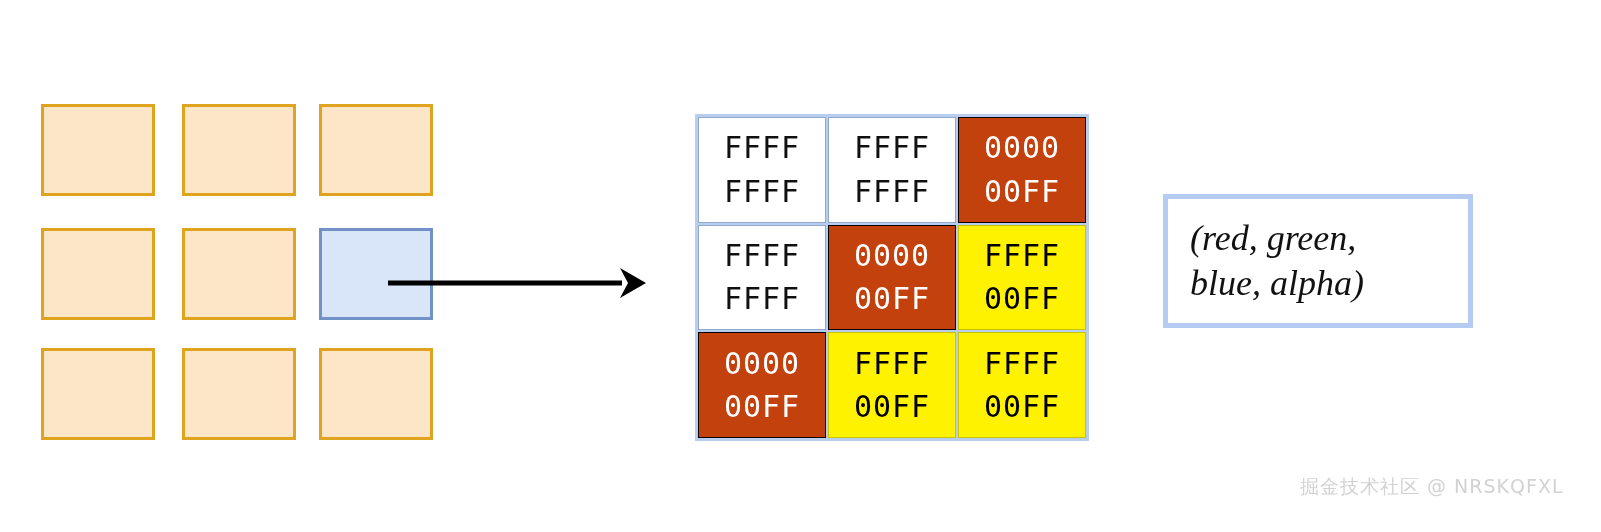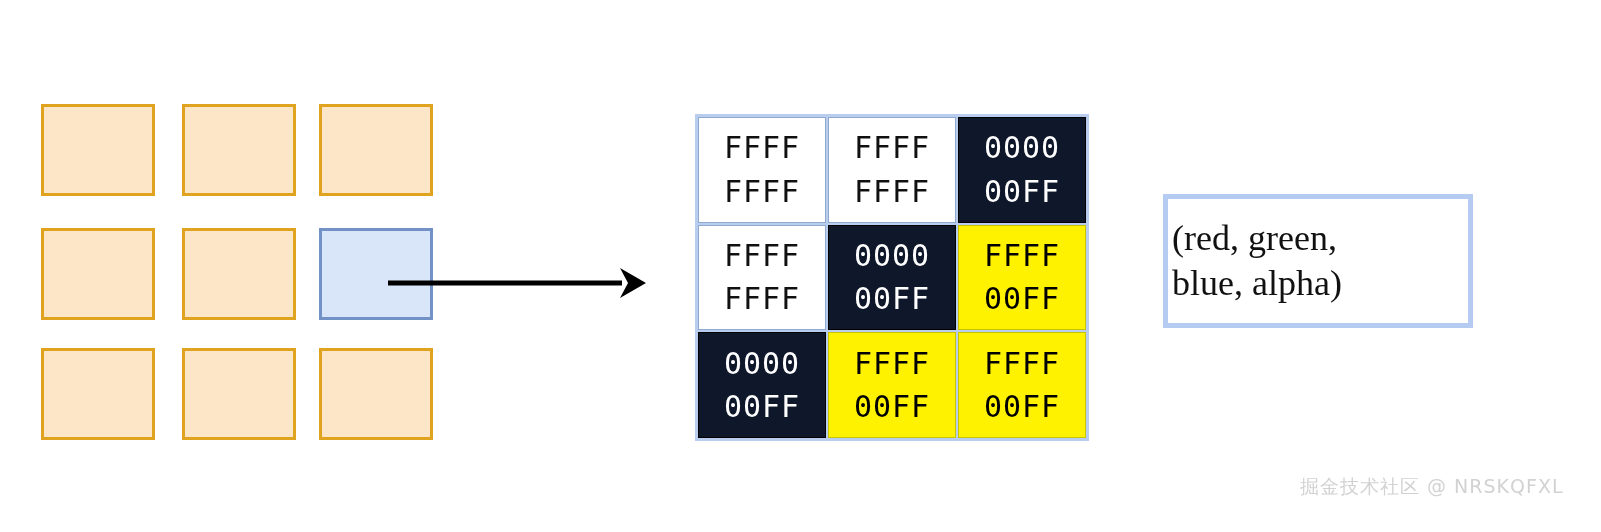--- a/index.html
+++ b/index.html
@@ -77,21 +77,21 @@
     letter-spacing: 1px;
     line-height: 1.45;
     box-sizing: border-box;
     border: 1px solid #8fa9cf;
   }
   .px-cell.white {
     background: #ffffff;
     color: #101010;
   }
   .px-cell.black {
-    background: #0f172a;
+    background: #c2410c;
     color: #ffffff;
     border-color: #000000;
   }
   .px-cell.yellow {
     background: #fff200;
     color: #000000;
     border-color: #c8c400;
   }
   .px-line { display: block; }
 
@@ -104,24 +104,25 @@
     height: 134px;
     box-sizing: border-box;
     border: 5px solid #b6cbf1;
     background: #ffffff;
     display: flex;
     align-items: center;
     justify-content: flex-start;
   }
   #legend-callout .legend-text {
     font-family: "Liberation Serif", "DejaVu Serif", serif;
+    font-style: italic;
     font-size: 36px;
     line-height: 1.25;
     color: #111111;
-    padding-left: 4px;
+    padding-left: 22px;
     white-space: pre-line;
   }
 
   
   #watermark {
     position: absolute;
     left: 1300px;
     top: 474px;
     font-family: "DejaVu Sans", "Liberation Sans", sans-serif;
     font-size: 19px;

